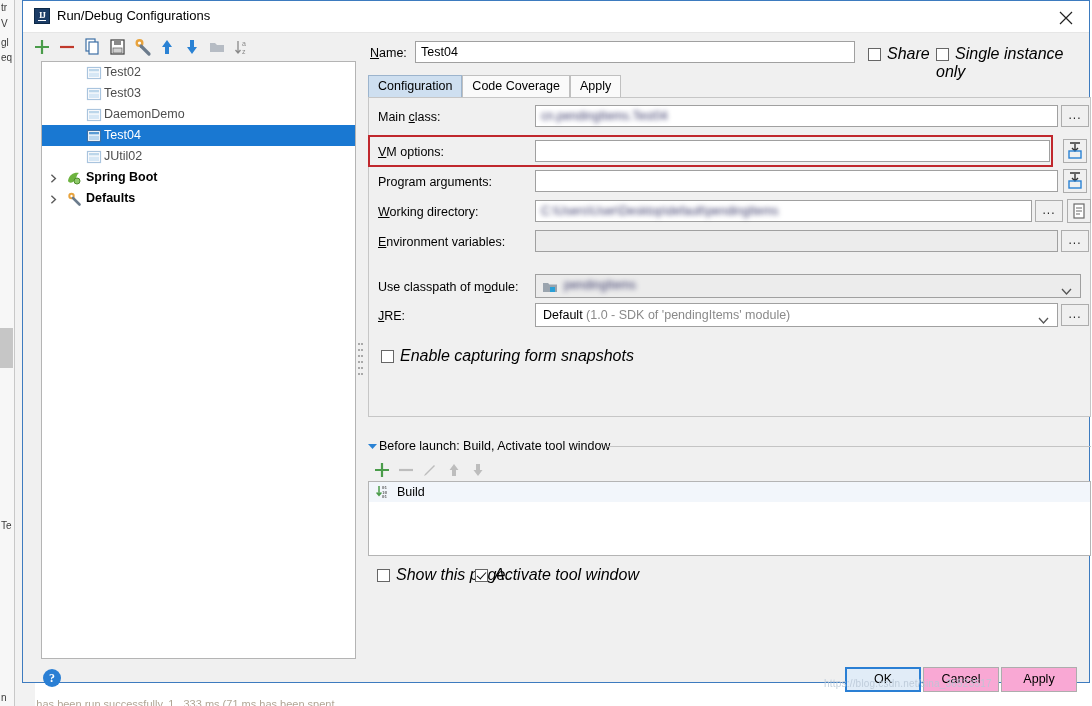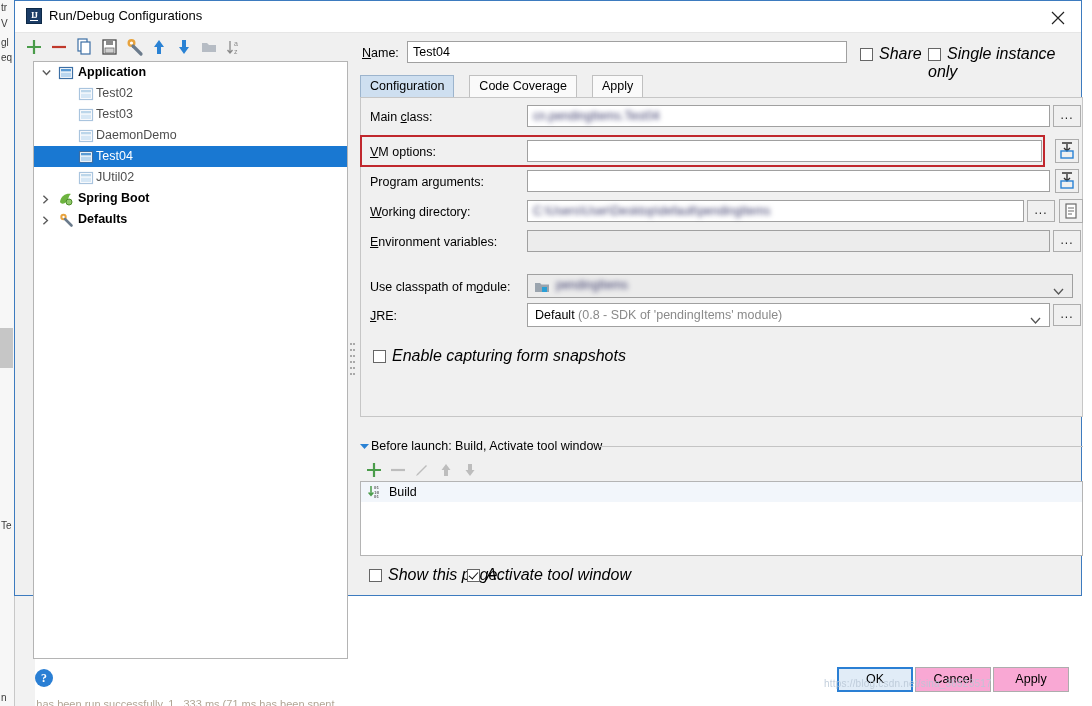--- a/index.html
+++ b/index.html
@@ -21,21 +21,21 @@
   .bg-ghost.g2 { top: 18px; }
   .bg-ghost.g3 { top: 37px; }
   .bg-ghost.g4 { top: 52px; }
   .bg-ghost.g5 { top: 520px; }
   .bg-ghost.g6 { top: 692px; }
   .bg-scroll { position: absolute; left: 0; top: 328px; width: 13px; height: 40px; background: #c6c6c6; }
   .bg-bottom-text { position: absolute; left: 18px; top: 698px; font-size: 11px; color: #6d5a3c; white-space: nowrap; opacity: .55; }
 
   
   .dialog {
-    position: absolute; left: 14px; top: 0; width: 1068px; height: 596px;
+    position: absolute; left: 22px; top: 0; width: 1068px; height: 683px;
     background: #f0f0f0;
     border: 1px solid #3d7bbf;
     box-sizing: border-box;
   }
   .titlebar {
     position: relative; height: 31px; background: #ffffff;
     border-bottom: 1px solid #e6e6e6;
   }
   .title-ico {
     position: absolute; left: 11px; top: 7px; width: 16px; height: 16px;
@@ -91,21 +91,21 @@
   .cbx.checked::after {
     content: ""; position: absolute; left: 3px; top: 0px; width: 4px; height: 8px;
     border: solid #111; border-width: 0 1.6px 1.6px 0; transform: rotate(42deg);
   }
   .cbx-txt { font-size: 16px; margin-left: 6px; font-style: italic; }
 
   
   .tabs { position: absolute; left: 345px; top: 74px; height: 22px; }
   .tab {
     float: left; height: 22px; line-height: 21px; padding: 0 9px; font-size: 12.5px;
-    background: #fafafa; border: 1px solid #c0c0c0; border-bottom: none; margin-right: 15px;
+    background: #fafafa; border: 1px solid #c0c0c0; border-bottom: none; margin-right: 0;
     box-sizing: border-box; cursor: default;
   }
   .tab.active { background: #cedff0; border-color: #9cb4cd; }
 
   
   .formbox {
     position: absolute; left: 345px; top: 96px; width: 723px; height: 320px;
     background: #f0f0f0; border: 1px solid #c6c6c6; box-sizing: border-box;
   }
 
@@ -260,33 +260,20 @@
       <div class="tb-btn" style="left:208px">
         <svg width="22" height="22" viewBox="0 0 22 22">
           <path d="M7 5 V17 M4.5 14 L7 17 L9.5 14" stroke="#8a8a8a" stroke-width="1.3" fill="none"></path>
           <text x="11" y="10" font-size="7" fill="#8a8a8a" font-family="sans-serif">a</text>
           <text x="11" y="18" font-size="7" fill="#8a8a8a" font-family="sans-serif">z</text>
         </svg>
       </div>
     </div>
 
     <div class="tree-panel" id="tree-panel">
-        <div class="tree-row">
-          <span class="tree-arrow" style="left:6px">
-            <svg width="9" height="7" viewBox="0 0 9 7">
-              <path d="M0.8 1.4 L4.5 5.4 L8.2 1.4" stroke="#5a5a5a" stroke-width="1.4" fill="none"></path>
-            </svg>
-          </span>
-          <span class="tree-ico" style="left:24px"><svg width="16" height="16" viewBox="0 0 16 16">
-      <rect x="1.5" y="2.5" width="13" height="11" fill="#fff" stroke="#3c6fa5" stroke-width="1.2"></rect>
-      <rect x="3" y="4" width="10" height="2.4" fill="#5a9bd5"></rect>
-      <rect x="3" y="7.6" width="10" height="4.4" fill="#b9d6ef"></rect>
-    </svg></span>
-          <span class="tree-label bold" style="left:44px">Application</span>
-        </div>
         <div class="tree-row">
           <span class="tree-ico" style="left:44px"><svg width="16" height="16" viewBox="0 0 16 16">
       <rect x="1.5" y="2.5" width="13" height="11" fill="#fff" stroke="#a9c4de" stroke-width="1.2"></rect>
       <rect x="3" y="4" width="10" height="2.4" fill="#bcd6ea"></rect>
       <rect x="3" y="7.6" width="10" height="4.4" fill="#d6e7f5"></rect>
     </svg></span>
           <span class="tree-label dim" style="left:62px">Test02</span>
         </div>
         <div class="tree-row">
           <span class="tree-ico" style="left:44px"><svg width="16" height="16" viewBox="0 0 16 16">
@@ -438,21 +425,21 @@
         <svg width="11" height="7" viewBox="0 0 11 7">
             <path d="M1 1 L5.5 6 L10 1" stroke="#555" stroke-width="1.3" fill="none"></path>
           </svg>
       </span>
     </div>
 
     <div class="flabel" style="left:355px; top:308px;"><u>J</u>RE:</div>
     <div class="combo" style="left:512px; top:302px; width:523px;">
       <div class="combo-txt">
         <span>Default</span>
-        <span class="muted">(0.8 - SDK of 'pendingItems' module)</span>
+        <span class="muted">(1.0 - SDK of 'pendingItems' module)</span>
       </div>
       <span class="combo-arrow">
         <svg width="11" height="7" viewBox="0 0 11 7">
             <path d="M1 1 L5.5 6 L10 1" stroke="#555" stroke-width="1.3" fill="none"></path>
           </svg>
       </span>
     </div>
     <div class="btn3" style="left:1038px; top:303px;">...</div>
 
     <div class="cbx-wrap" style="left:358px; top:346px;">

